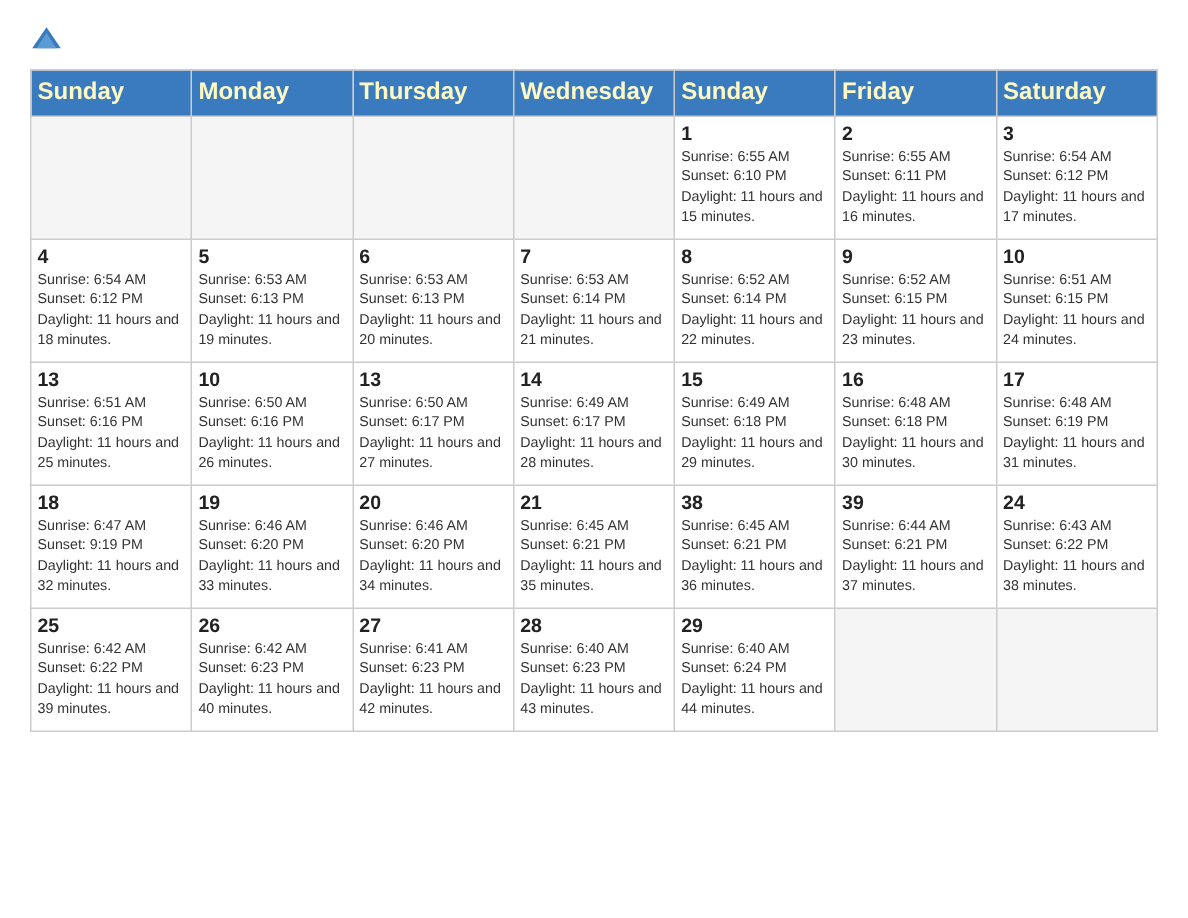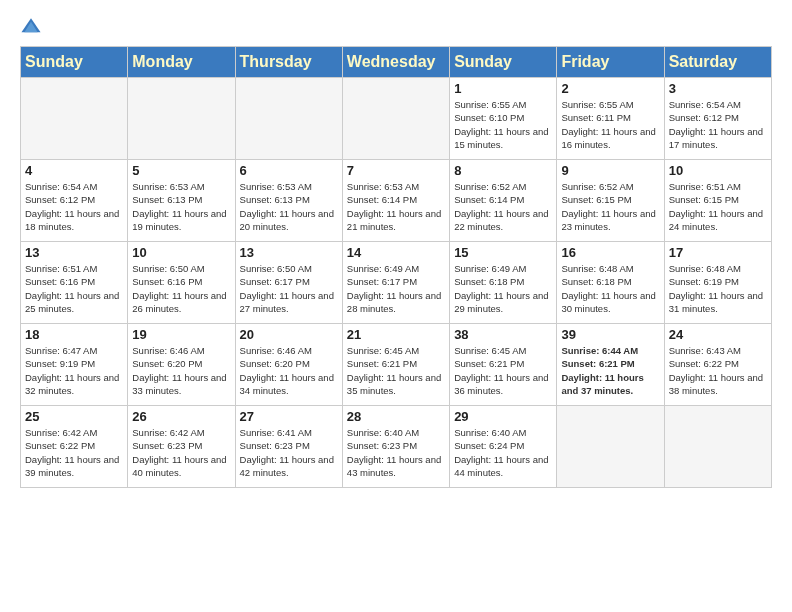--- a/index.html
+++ b/index.html
@@ -273,21 +273,21 @@
 Daylight: 11 hours and 35 minutes.</div>
           </td>
           <td>
             <span class="day-number">38</span>
             <div class="day-info" style="white-space: pre-line;">Sunrise: 6:45 AM
 Sunset: 6:21 PM
 Daylight: 11 hours and 36 minutes.</div>
           </td>
           <td>
             <span class="day-number">39</span>
-            <div class="day-info" style="white-space: pre-line; font-weight: bold;">Sunrise: 6:44 AM
+            <div class="day-info" style="white-space: pre-line;">Sunrise: 6:44 AM
 Sunset: 6:21 PM
 Daylight: 11 hours and 37 minutes.</div>
           </td>
           <td>
             <span class="day-number">24</span>
             <div class="day-info" style="white-space: pre-line;">Sunrise: 6:43 AM
 Sunset: 6:22 PM
 Daylight: 11 hours and 38 minutes.</div>
           </td>
         </tr>

